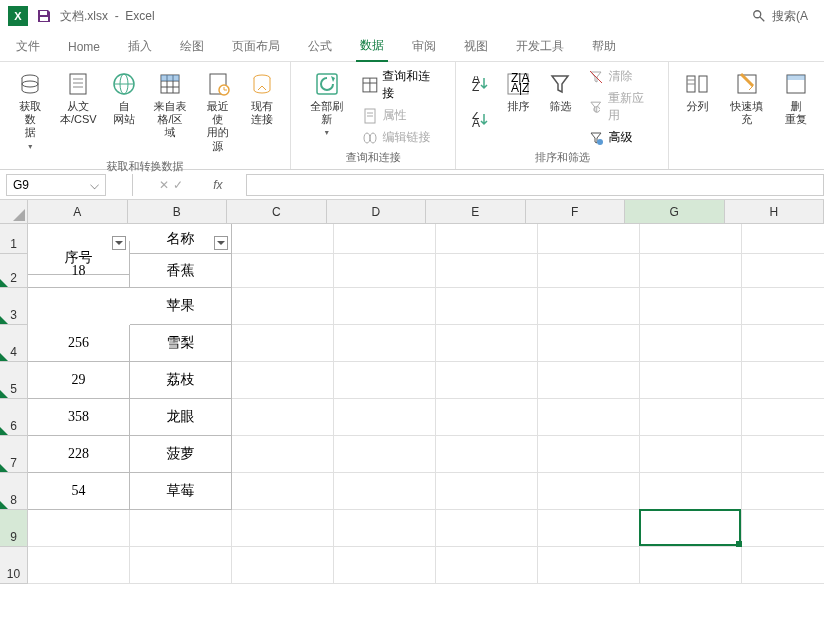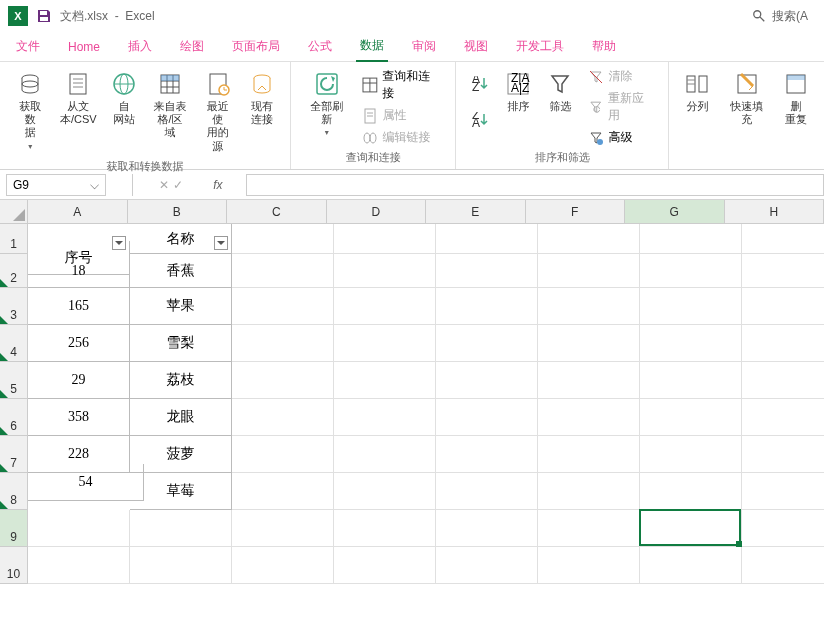--- a/index.html
+++ b/index.html
@@ -3,21 +3,21 @@
 <meta charset="utf-8">
 <style>
 *{margin:0;padding:0;box-sizing:border-box;font-family:"Microsoft YaHei",Arial,sans-serif;font-size:12px;}
 body{background:#fff;overflow:hidden;width:824px;height:618px;}
 .titlebar{height:32px;background:#fff;display:flex;align-items:center;padding:0 8px;gap:8px;}
 .app-icon{width:20px;height:20px;background:#107c41;display:flex;align-items:center;justify-content:center;color:#fff;font-weight:bold;font-size:11px;}
 .save-icon{width:16px;height:16px;color:#6b2e7e;}
 .title-text{color:#666;font-size:12px;}
 .search-box{margin-left:auto;display:flex;align-items:center;gap:6px;color:#666;padding:4px 8px;}
 .tabs{height:30px;background:#fff;display:flex;align-items:center;padding:0 12px;gap:20px;border-bottom:1px solid #e0e0e0;}
-.tab{color:#ec4899;padding:6px 4px;cursor:pointer;}
+.tab{color:#737373;padding:6px 4px;cursor:pointer;}
 .tab.active{border-bottom:2px solid #107c41;color:#107c41;}
 .ribbon{height:108px;background:#fff;border-bottom:1px solid #d4d4d4;display:flex;}
 .rgroup{border-right:1px solid #e0e0e0;padding:4px 8px;display:flex;flex-direction:column;}
 .rgroup-content{flex:1;display:flex;align-items:flex-start;gap:2px;}
 .rgroup-label{text-align:center;color:#666;font-size:11px;padding-top:2px;}
 .rbtn{display:flex;flex-direction:column;align-items:center;gap:2px;padding:4px 6px;cursor:pointer;min-width:40px;}
 .rbtn-icon{width:28px;height:28px;display:flex;align-items:flex-start;justify-content:center;}
 .rbtn-label{font-size:11px;color:#333;text-align:center;line-height:1.2;}
 .rbtn-small{display:flex;align-items:center;gap:4px;padding:2px 6px;cursor:pointer;}
 .rbtn-small-icon{width:16px;height:16px;}
@@ -344,21 +344,20 @@
         <div class="cell" style="left: 612px; top: 0px; width: 102px; height: 30px;"></div>
         <div class="cell" style="left: 714px; top: 0px; width: 102px; height: 30px;"></div>
         <div class="cell data-border" style="left: 0px; top: 30px; width: 102px; height: 34px;">18</div>
         <div class="cell data-border" style="left: 102px; top: 30px; width: 102px; height: 34px;">香蕉</div>
         <div class="cell" style="left: 204px; top: 30px; width: 102px; height: 34px;"></div>
         <div class="cell" style="left: 306px; top: 30px; width: 102px; height: 34px;"></div>
         <div class="cell" style="left: 408px; top: 30px; width: 102px; height: 34px;"></div>
         <div class="cell" style="left: 510px; top: 30px; width: 102px; height: 34px;"></div>
         <div class="cell" style="left: 612px; top: 30px; width: 102px; height: 34px;"></div>
         <div class="cell" style="left: 714px; top: 30px; width: 102px; height: 34px;"></div>
-        <div class="cell data-border" style="left: 0px; top: 64px; width: 102px; height: 37px;">165</div>
         <div class="cell data-border" style="left: 102px; top: 64px; width: 102px; height: 37px;">苹果</div>
         <div class="cell" style="left: 204px; top: 64px; width: 102px; height: 37px;"></div>
         <div class="cell" style="left: 306px; top: 64px; width: 102px; height: 37px;"></div>
         <div class="cell" style="left: 408px; top: 64px; width: 102px; height: 37px;"></div>
         <div class="cell" style="left: 510px; top: 64px; width: 102px; height: 37px;"></div>
         <div class="cell" style="left: 612px; top: 64px; width: 102px; height: 37px;"></div>
         <div class="cell" style="left: 714px; top: 64px; width: 102px; height: 37px;"></div>
         <div class="cell data-border" style="left: 0px; top: 101px; width: 102px; height: 37px;">256</div>
         <div class="cell data-border" style="left: 102px; top: 101px; width: 102px; height: 37px;">雪梨</div>
         <div class="cell" style="left: 204px; top: 101px; width: 102px; height: 37px;"></div>
@@ -384,21 +383,21 @@
         <div class="cell" style="left: 612px; top: 175px; width: 102px; height: 37px;"></div>
         <div class="cell" style="left: 714px; top: 175px; width: 102px; height: 37px;"></div>
         <div class="cell data-border" style="left: 0px; top: 212px; width: 102px; height: 37px;">228</div>
         <div class="cell data-border" style="left: 102px; top: 212px; width: 102px; height: 37px;">菠萝</div>
         <div class="cell" style="left: 204px; top: 212px; width: 102px; height: 37px;"></div>
         <div class="cell" style="left: 306px; top: 212px; width: 102px; height: 37px;"></div>
         <div class="cell" style="left: 408px; top: 212px; width: 102px; height: 37px;"></div>
         <div class="cell" style="left: 510px; top: 212px; width: 102px; height: 37px;"></div>
         <div class="cell" style="left: 612px; top: 212px; width: 102px; height: 37px;"></div>
         <div class="cell" style="left: 714px; top: 212px; width: 102px; height: 37px;"></div>
-        <div class="cell data-border" style="left: 0px; top: 240px; width: 116px; height: 37px;">54</div>
+        <div class="cell data-border" style="left: 0px; top: 249px; width: 102px; height: 37px;">54</div>
         <div class="cell data-border" style="left: 102px; top: 249px; width: 102px; height: 37px;">草莓</div>
         <div class="cell" style="left: 204px; top: 249px; width: 102px; height: 37px;"></div>
         <div class="cell" style="left: 306px; top: 249px; width: 102px; height: 37px;"></div>
         <div class="cell" style="left: 408px; top: 249px; width: 102px; height: 37px;"></div>
         <div class="cell" style="left: 510px; top: 249px; width: 102px; height: 37px;"></div>
         <div class="cell" style="left: 612px; top: 249px; width: 102px; height: 37px;"></div>
         <div class="cell" style="left: 714px; top: 249px; width: 102px; height: 37px;"></div>
         <div class="cell" style="left: 0px; top: 286px; width: 102px; height: 37px;"></div>
         <div class="cell" style="left: 102px; top: 286px; width: 102px; height: 37px;"></div>
         <div class="cell" style="left: 204px; top: 286px; width: 102px; height: 37px;"></div>

